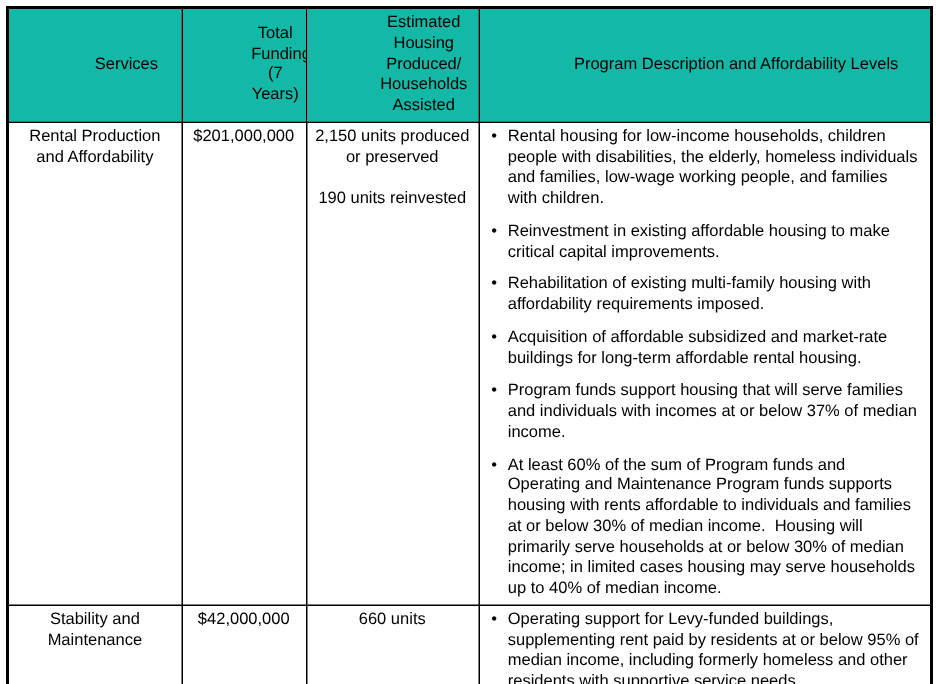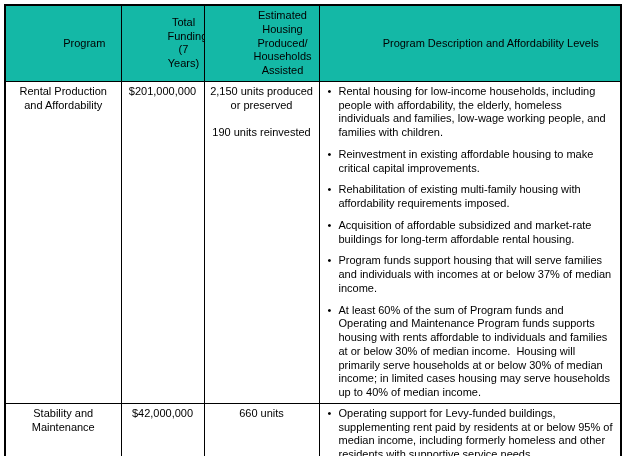--- a/index.html
+++ b/index.html
@@ -65,42 +65,42 @@
 <div class="doc">
   <table class="levy">
     <colgroup>
       <col style="width:116px">
       <col style="width:83px">
       <col style="width:115px">
       <col style="width:302px">
     </colgroup>
     <thead>
       <tr>
-        <th>Program</th>
+        <th>Services</th>
         <th>Total Funding
 (7 Years)</th>
         <th>Estimated Housing
 Produced/
 Households Assisted</th>
         <th>Program Description and Affordability Levels</th>
       </tr>
     </thead>
     <tbody>
       <tr class="r1">
         <td class="c">Rental Production and Affordability</td>
         <td class="c">$201,000,000</td>
         <td class="c">
           <div class="est-line est-gap">2,150 units produced or preserved</div>
           <div class="est-line">190 units reinvested</div>
         </td>
         <td class="desc">
           <ul class="blist">
             <li>
               <span class="blt">•</span>
-              <span class="btxt">Rental housing for low-income households, including people with affordability, the elderly, homeless individuals and families, low-wage working people, and families with children.</span>
+              <span class="btxt">Rental housing for low-income households, children people with disabilities, the elderly, homeless individuals and families, low-wage working people, and families with children.</span>
             </li>
             <li>
               <span class="blt">•</span>
               <span class="btxt">Reinvestment in existing affordable housing to make critical capital improvements.</span>
             </li>
             <li>
               <span class="blt">•</span>
               <span class="btxt">Rehabilitation of existing multi-family housing with affordability requirements imposed.</span>
             </li>
             <li>

